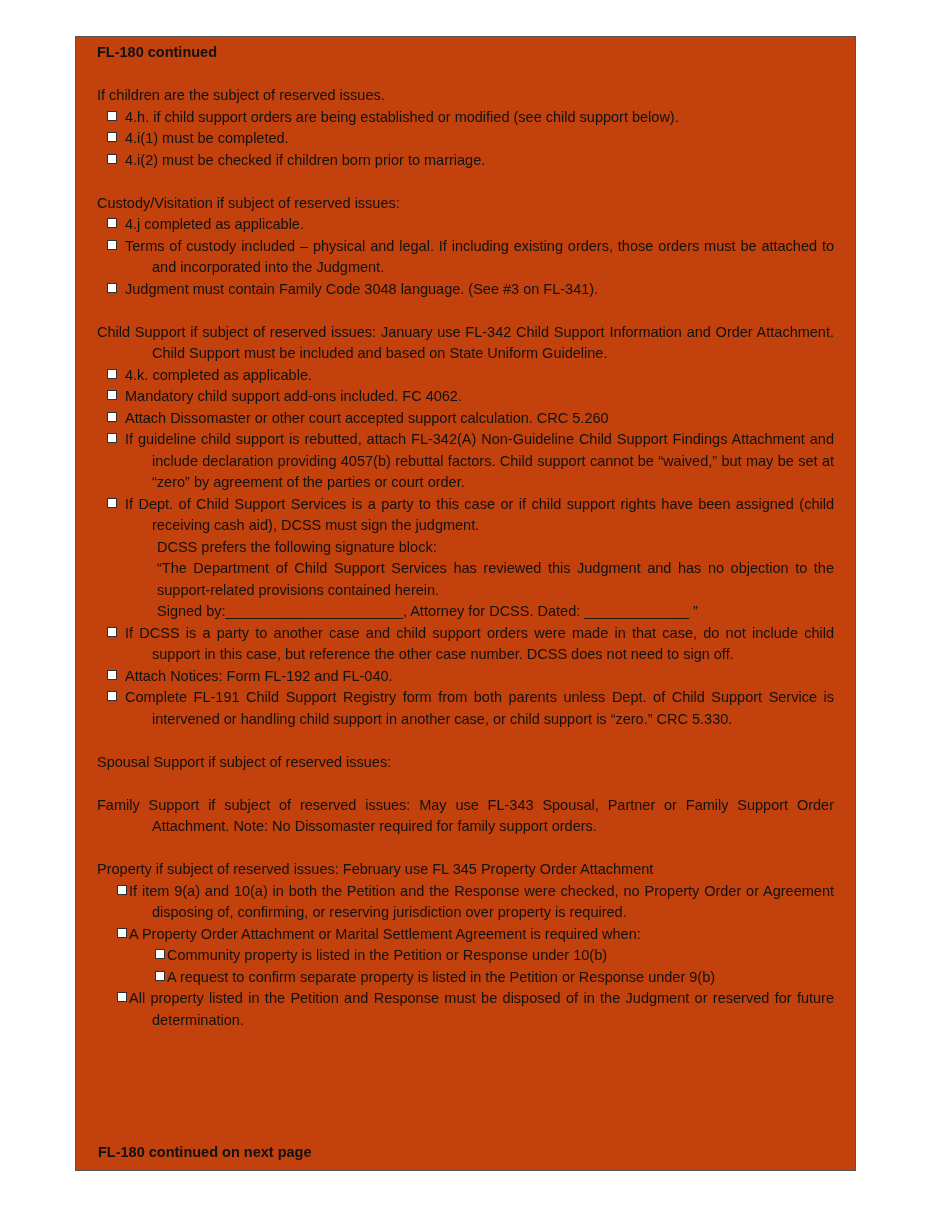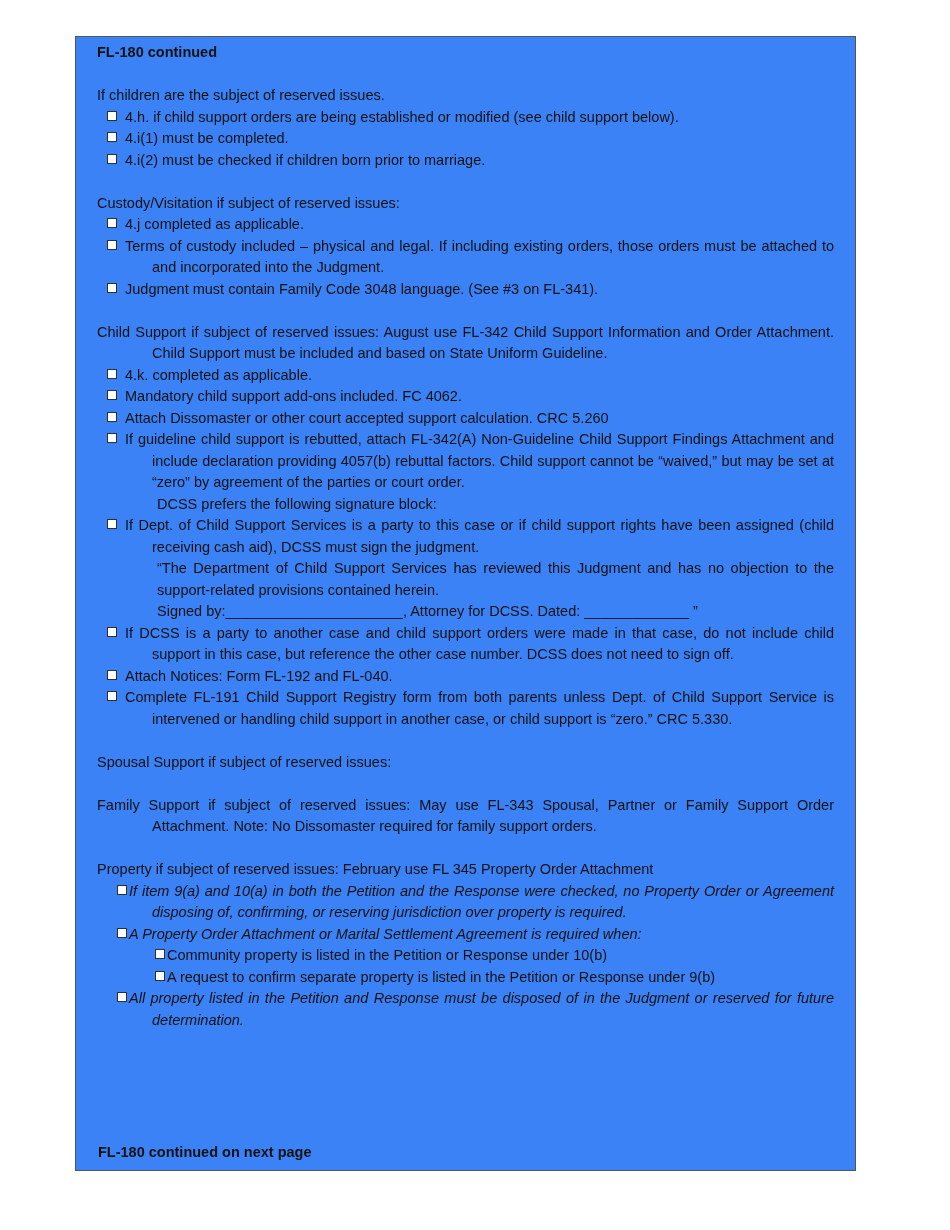--- a/index.html
+++ b/index.html
@@ -13,29 +13,29 @@
     font-size: 14.5px;
     line-height: 21.5px;
     color: #121212;
   }
   .formbox {
     position: absolute;
     left: 75px; top: 36px;
     width: 781px; height: 1135px;
     border: 1px solid #545454;
     padding: 5px 21px 8px 21px;
-    background: #3b82f6;
+    background: #c2410c;
   }
   .b { font-weight: normal; }
   .blk { text-align: justify; }
   .hdr { font-weight: bold; }
   .h  { margin-top: 21.5px; }
   .hh { margin-top: 21.5px; padding-left: 55px; text-indent: -55px; }
   .i  { padding-left: 55px; text-indent: -45px; }
-  .ip { padding-left: 55px; text-indent: -35px; font-style: italic; }
+  .ip { padding-left: 55px; text-indent: -35px; }
   .sub { padding-left: 58px; }
   .n  { padding-left: 60px; }
   .cb {
     display: inline-block;
     width: 10px; height: 10px;
     border: 1px solid #2f2f2f;
     background: #ffffff;
     vertical-align: 1px;
     text-indent: 0;
   }
@@ -57,27 +57,27 @@
     <div class="blk hdr">FL-180 continued</div>
     <div>
         <div class="blk h"><span class="b">If children are the subject of reserved issues.</span></div>
         <div class="blk i"><span class="cb"></span><span>4.h. if child support orders are being established or modified (see child support below).</span></div>
         <div class="blk i"><span class="cb"></span><span>4.i(1) must be completed.</span></div>
         <div class="blk i"><span class="cb"></span><span>4.i(2) must be checked if children born prior to marriage.</span></div>
         <div class="blk h"><span class="b">Custody/Visitation if subject of reserved issues</span><span>:</span></div>
         <div class="blk i"><span class="cb"></span><span>4.j completed as applicable.</span></div>
         <div class="blk i"><span class="cb"></span><span>Terms of custody included – physical and legal.  If including existing orders, those orders must be attached to and incorporated into the Judgment.</span></div>
         <div class="blk i"><span class="cb"></span><span>Judgment must contain Family Code 3048 language. (See #3 on FL-341).</span></div>
-        <div class="blk hh"><span class="b">Child Support if subject of reserved issues:  August use FL-342 Child Support Information and Order Attachment.  Child Support must be included and based on State Uniform Guideline.</span></div>
+        <div class="blk hh"><span class="b">Child Support if subject of reserved issues:  January use FL-342 Child Support Information and Order Attachment.  Child Support must be included and based on State Uniform Guideline.</span></div>
         <div class="blk i"><span class="cb"></span><span>4.k. completed as applicable.</span></div>
         <div class="blk i"><span class="cb"></span><span>Mandatory child support add-ons included. FC 4062.</span></div>
         <div class="blk i"><span class="cb"></span><span>Attach Dissomaster or other court accepted support calculation. CRC 5.260</span></div>
         <div class="blk i"><span class="cb"></span><span>If guideline child support is rebutted, attach FL-342(A) Non-Guideline Child Support Findings Attachment and include declaration providing 4057(b) rebuttal factors.  Child support cannot be “waived,” but may be set at “zero” by agreement of the parties or court order.</span></div>
+        <div class="blk i"><span class="cb"></span><span>If Dept. of Child Support Services is a party to this case or if child support rights have been assigned (child receiving cash aid), DCSS must sign the judgment.</span></div>
         <div class="blk n"><span>DCSS prefers the following signature block:</span></div>
-        <div class="blk i"><span class="cb"></span><span>If Dept. of Child Support Services is a party to this case or if child support rights have been assigned (child receiving cash aid), DCSS must sign the judgment.</span></div>
         <div class="blk n"><span>“The Department of Child Support Services has reviewed this Judgment and has no objection to the support-related provisions contained herein.</span></div>
         <div class="blk n"><span>Signed by:______________________, Attorney for DCSS. Dated: _____________ ”</span></div>
         <div class="blk i"><span class="cb"></span><span>If DCSS is a party to another case and child support orders were made in that case, do not include child support in this case, but reference the other case number. DCSS does not need to sign off.</span></div>
         <div class="blk i"><span class="cb"></span><span>Attach Notices: Form FL-192 and FL-040.</span></div>
         <div class="blk i"><span class="cb"></span><span>Complete FL-191 Child Support Registry form from both parents unless Dept. of Child Support Service is intervened or handling child support in another case, or child support is “zero.” CRC 5.330.</span></div>
         <div class="blk h"><span class="b">Spousal Support if subject of reserved issues:</span></div>
         <div class="blk hh"><span class="b">Family Support if subject of reserved issues:  May use FL-343 Spousal, Partner or Family Support Order Attachment.   Note:</span><span>  No Dissomaster required for family support orders.</span></div>
         <div class="blk h"><span class="b">Property if subject of reserved issues:  February use FL 345 Property Order Attachment</span></div>
         <div class="blk ip"><span class="cb"></span><span>If item 9(a) and 10(a) in both the Petition and the Response were checked, no Property Order or Agreement disposing of, confirming, or reserving jurisdiction over property is required.</span></div>
         <div class="blk ip"><span class="cb"></span><span>A Property Order Attachment or Marital Settlement Agreement is required when:</span></div>

